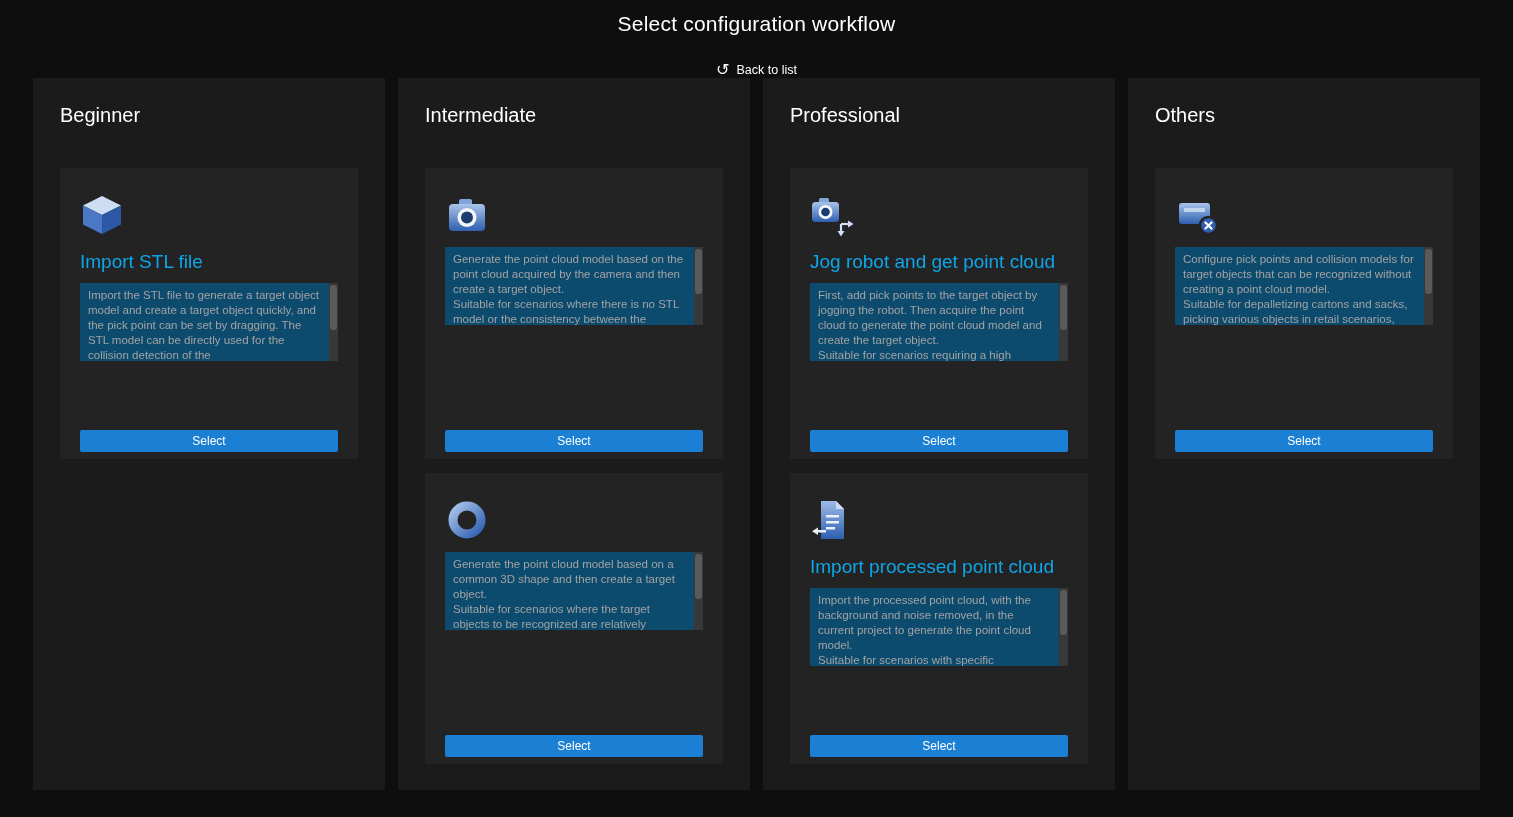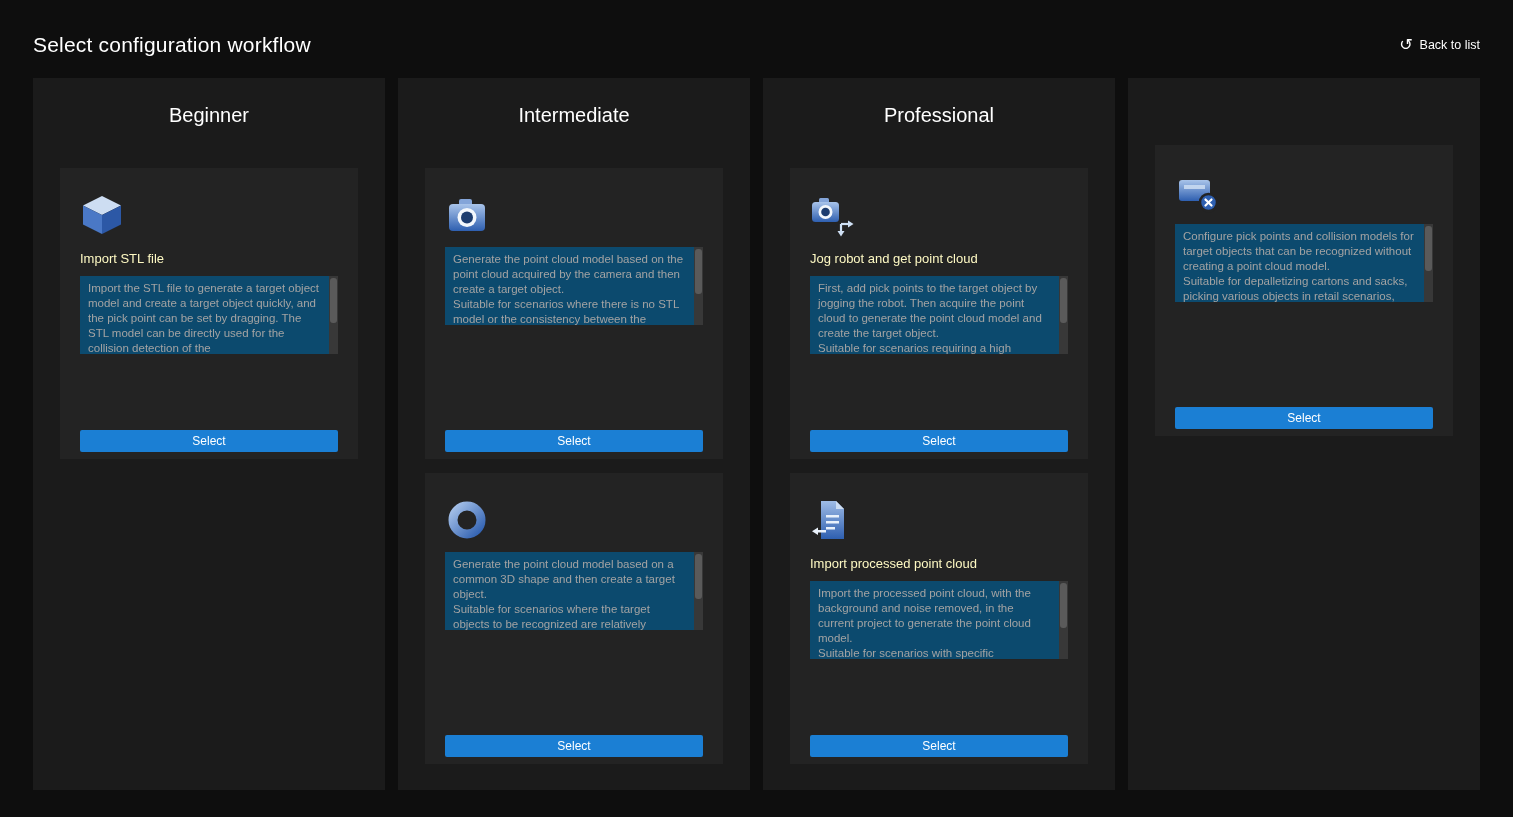--- a/index.html
+++ b/index.html
@@ -10,55 +10,55 @@
     color:#ffffff;
     overflow:hidden;
   }
   .page { padding:0 33px; }
   .header {
     height:78px;
     display:flex;
     justify-content:space-between;
     align-items:center;
     padding-top:12px;
+    flex-direction:column;
   }
   .page-title { font-size:21px; font-weight:400; letter-spacing:.2px; color:#fff; }
   .back-btn {
     display:flex; align-items:center; gap:7px;
     font-size:12.5px; color:#fff; cursor:pointer;
     background:none; border:none; font-family:inherit;
   }
   .back-icon { font-size:16px; line-height:1; font-family:"DejaVu Sans",sans-serif; }
   .columns { display:flex; gap:13px; height:712px; }
   .column {
     flex:1;
     background:#1b1b1b;
     padding:26px 27px 0;
   }
   .column-title {
-    text-align:center;
     font-size:20px;
     font-weight:400;
     color:#fff;
     height:23px;
     line-height:23px;
   }
   .card {
     position:relative;
     background:#232323;
     height:291px;
     margin-top:41px;
     padding:25px 20px 0;
   }
   .card + .card { margin-top:14px; }
   .card-icon { width:44px; height:44px; display:block; }
   .card-title {
-    font-size:13px;
+    font-size:19px;
     font-weight:400;
-    color:#fef9c3;
+    color:#0ea5e9;
     margin-top:14px;
     white-space:nowrap;
   }
   .desc-wrap {
     position:relative;
     margin-top:10px;
     height:78px;
     background:#0c4a6e;
   }
   .desc {
@@ -241,20 +241,21 @@
 Suitable for scenarios with specific</div>
           <div class="scrollbar">
             <div class="scroll-thumb"></div>
           </div>
         </div>
         <button class="select-btn">Select</button>
       </div>
     </section>
 
     <section class="column">
+      <h2 class="column-title">Others</h2>
 
       <div class="card">
         <span class="card-icon">
           <svg width="44" height="44" viewBox="0 0 44 44">
             <defs>
               <linearGradient id="g-nm" x1="0" y1="0" x2="0" y2="1">
                 <stop offset="0" stop-color="#a9c4ea"></stop>
                   <stop offset="1" stop-color="#2e5fb0"></stop>
               </linearGradient>
             </defs>

